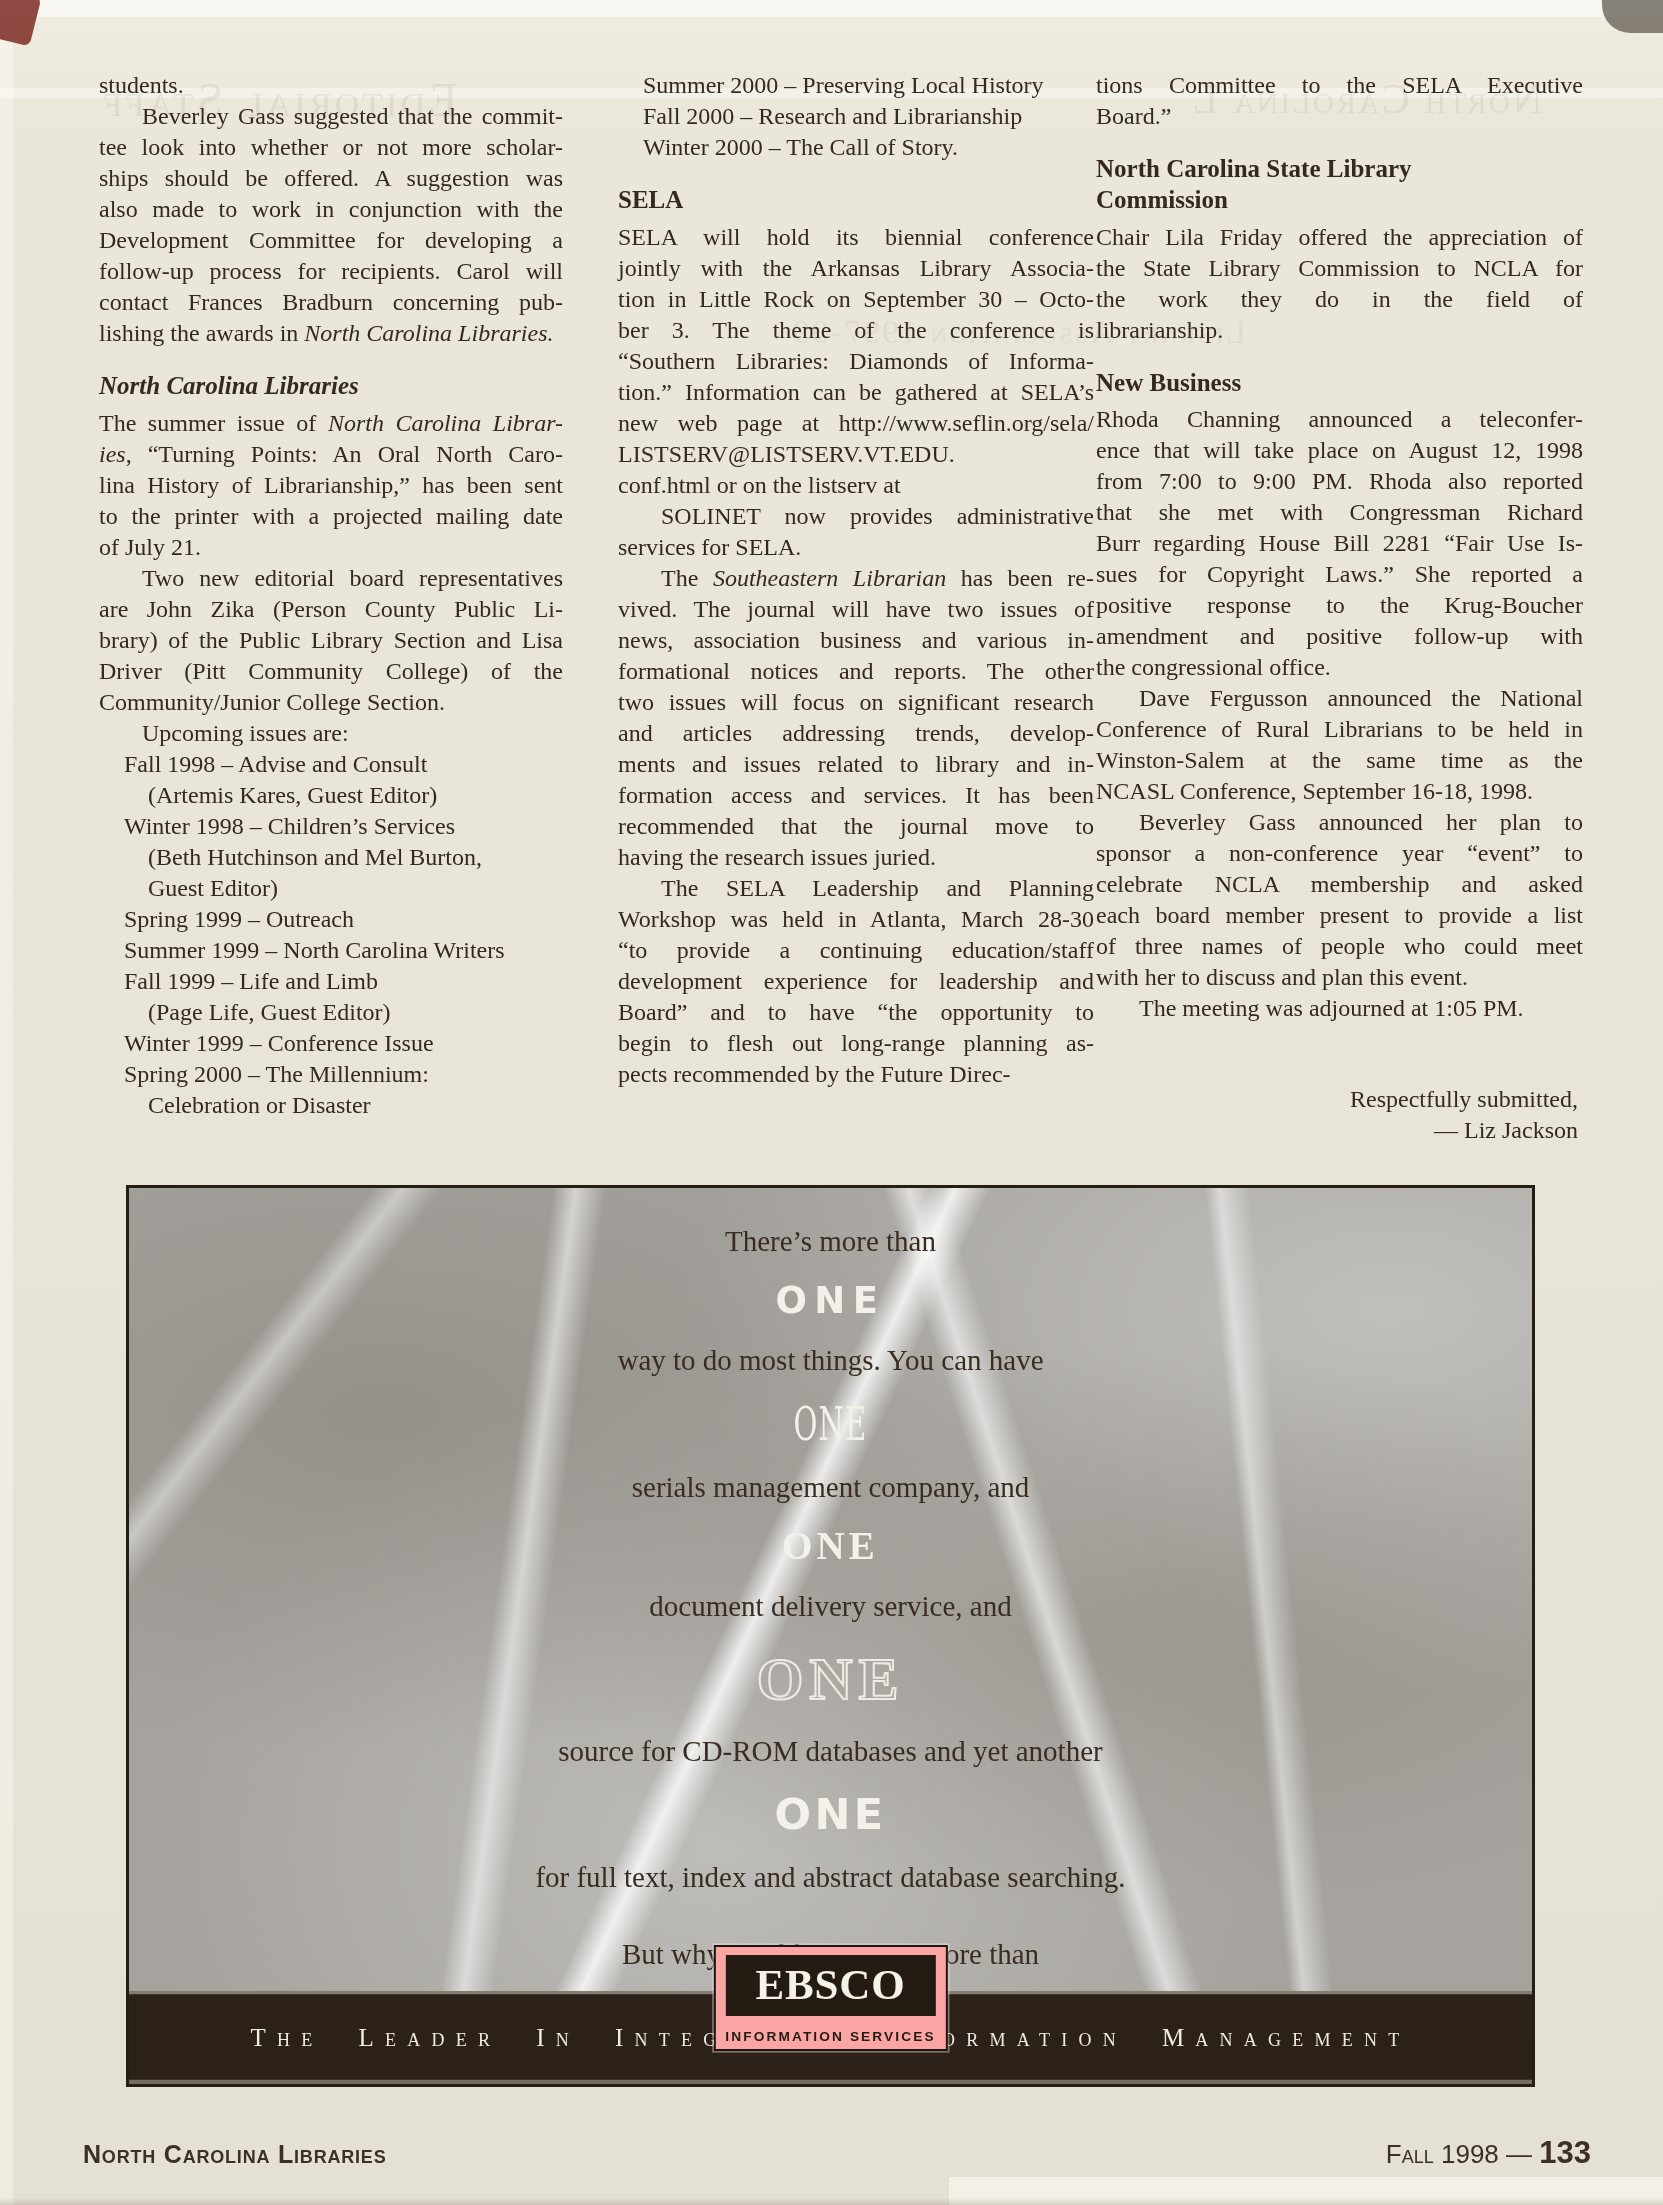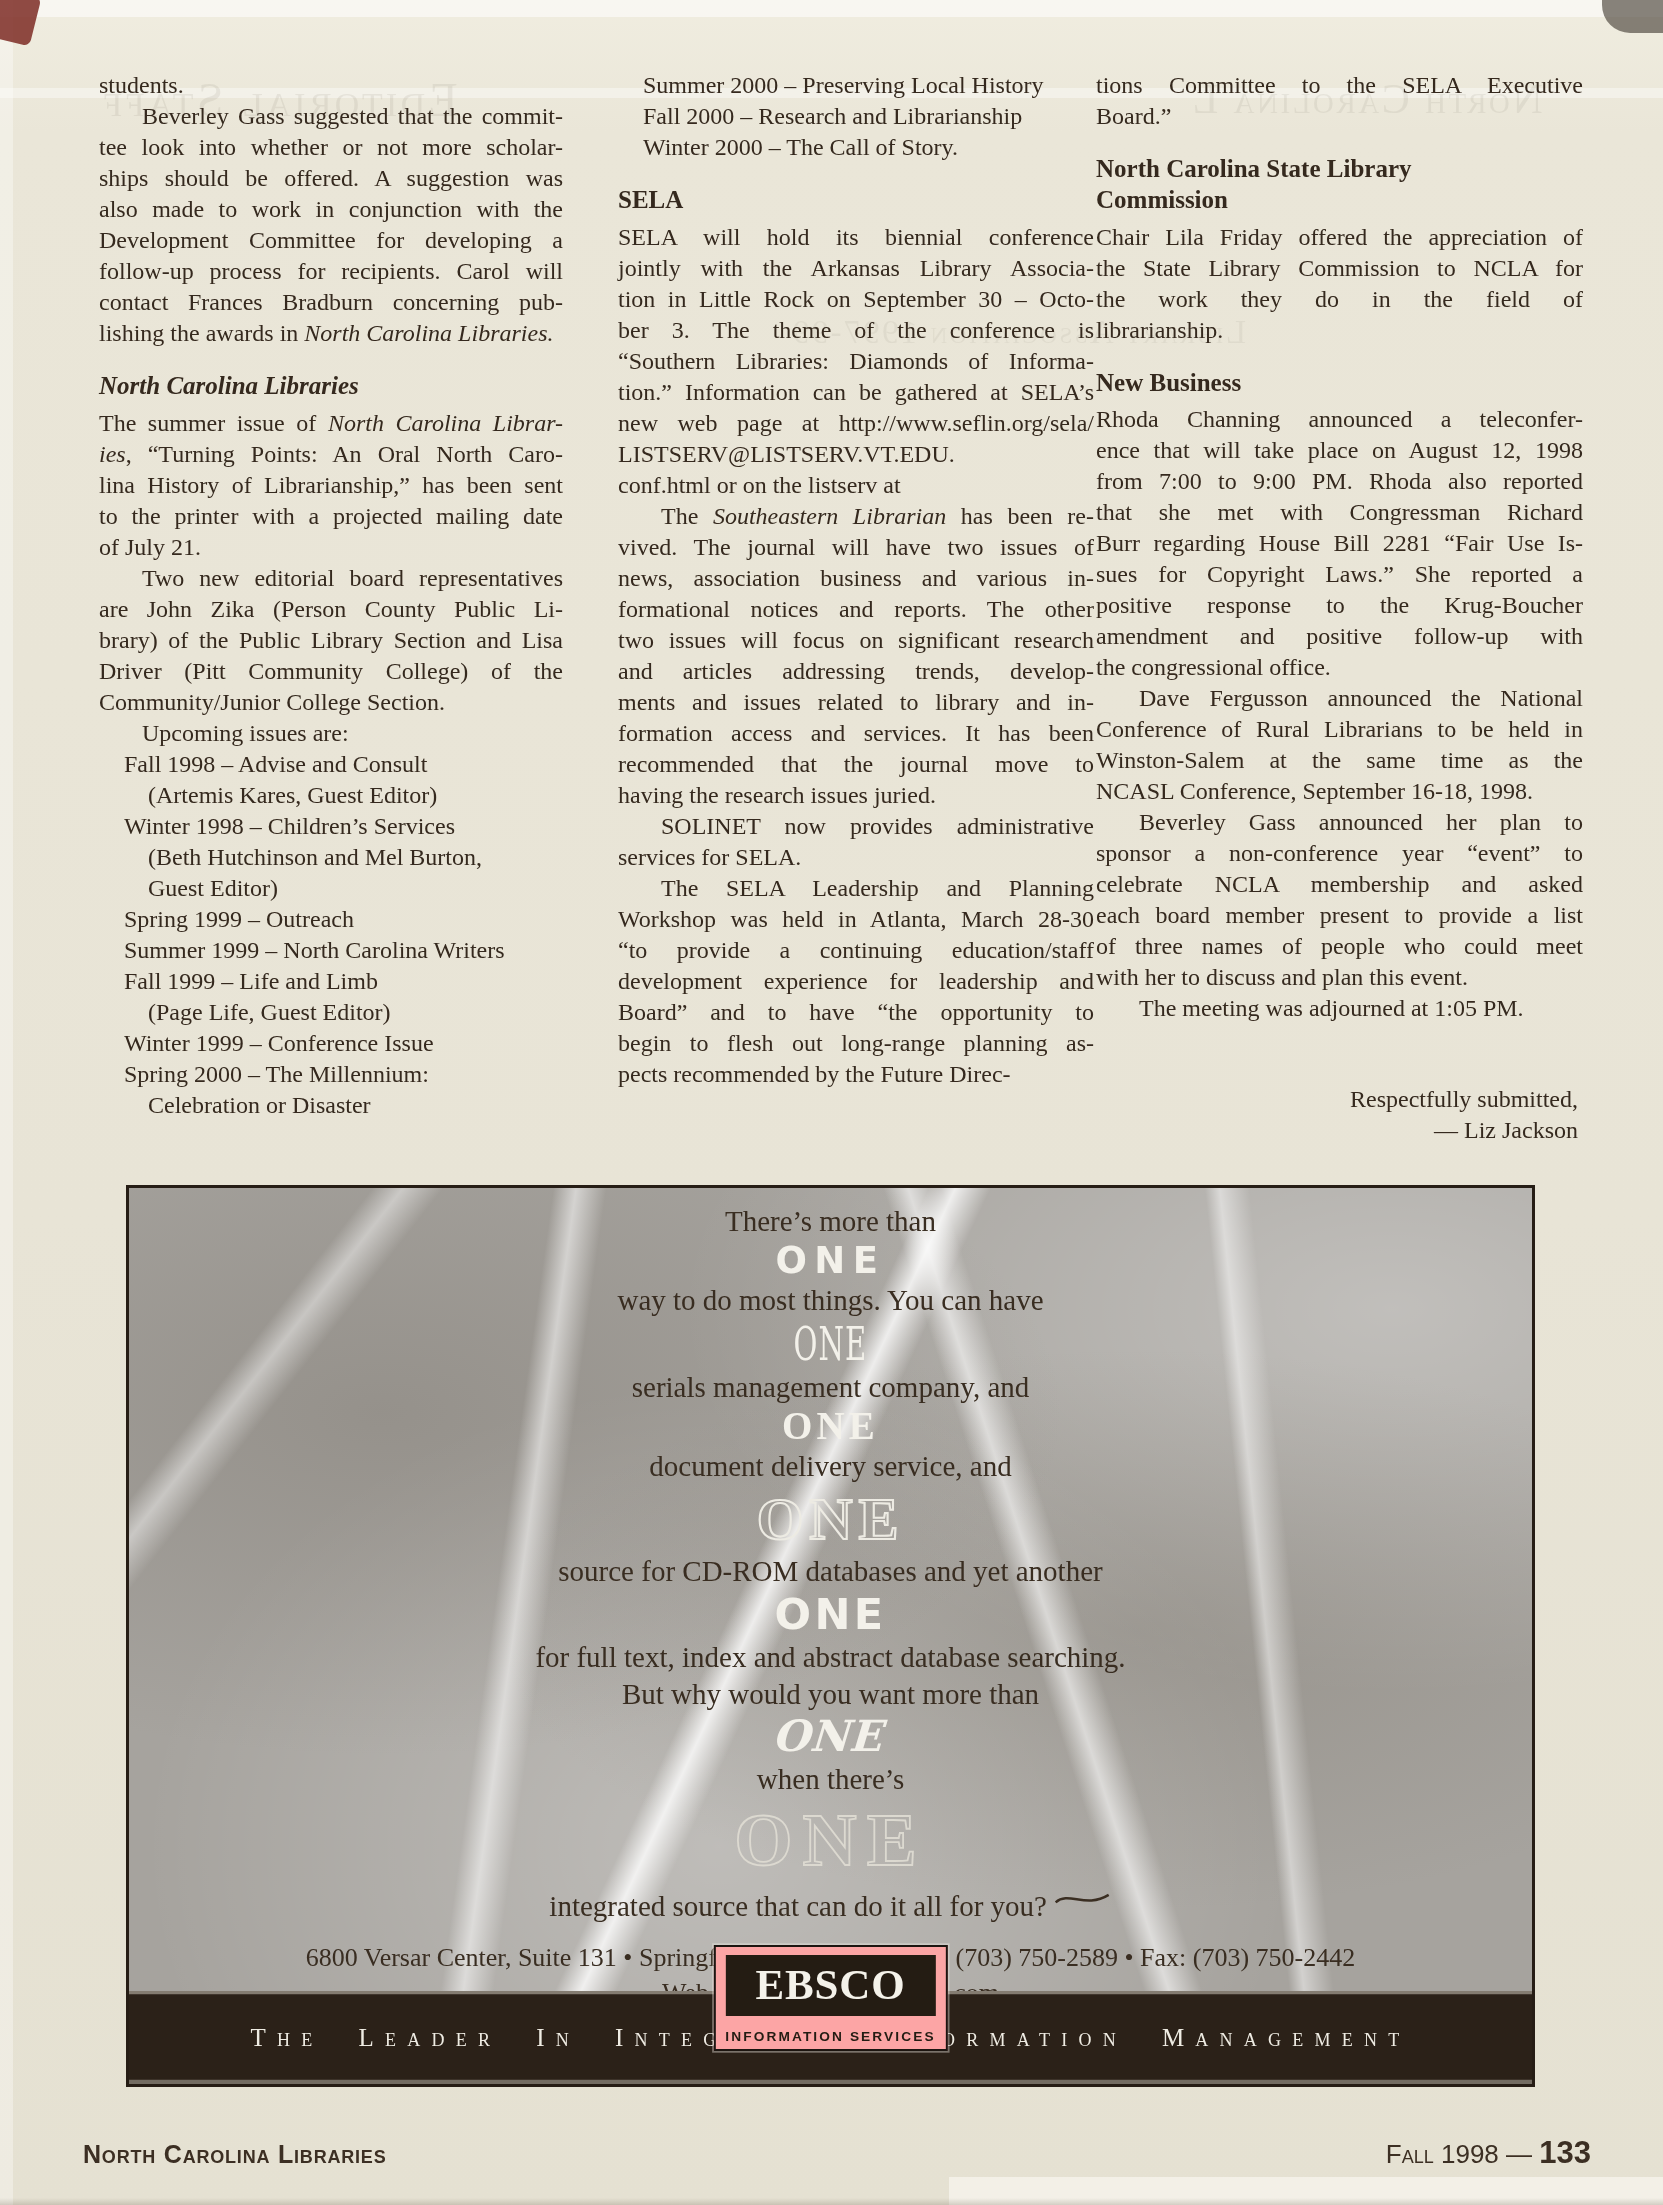--- a/index.html
+++ b/index.html
@@ -44,21 +44,21 @@
       background-image:
         linear-gradient(115deg, transparent 45%, rgba(255,255,255,.8) 46.5%, transparent 48.5%),
         linear-gradient(98deg, transparent 28%, rgba(255,255,255,.55) 29.5%, transparent 31.5%),
         linear-gradient(72deg, transparent 61%, rgba(255,255,255,.6) 62.5%, transparent 64.5%),
         linear-gradient(128deg, transparent 12%, rgba(255,255,255,.45) 13.5%, transparent 15.5%),
         linear-gradient(84deg, transparent 78%, rgba(255,255,255,.5) 79%, transparent 81%),
         radial-gradient(ellipse at 18% 28%, rgba(118,112,104,.35), transparent 42%),
         radial-gradient(ellipse at 72% 55%, rgba(122,116,106,.3), transparent 45%),
         radial-gradient(ellipse at 42% 82%, rgba(255,255,255,.28), transparent 50%),
         radial-gradient(ellipse at 90% 15%, rgba(255,255,255,.3), transparent 40%);}
-  .ad-line{font-size:29px;color:#392d21;margin:2px 0;}
+  .ad-line{font-size:29px;color:#392d21;margin:22px 0;}
   .one{color:#f3f1ea;font-weight:bold;line-height:1.05;}
   .one-a{font-family:"DejaVu Sans",sans-serif;font-size:37px;letter-spacing:7.5px;margin:1.7px 0;}
   .one-b{font-family:"DejaVu Serif",serif;font-size:47px;font-weight:400;transform:scaleX(.62);letter-spacing:1.7px;margin:0;}
   .one-c{font-family:"Liberation Serif",serif;font-size:39px;letter-spacing:4.2px;margin:0.8px 0;}
   .one-d{font-family:"Liberation Serif",serif;font-size:60px;color:transparent;
          -webkit-text-stroke:2.1px #edebe3;letter-spacing:5.8px;margin:2.5px 0;}
   .one-e{font-family:"DejaVu Sans",sans-serif;font-size:43px;font-weight:800;letter-spacing:3.3px;margin:1.7px 0;}
   .one-f{font-family:"DejaVu Serif",serif;font-size:43px;font-style:italic;transform:skewX(-6deg);margin:1.7px 0;}
   .one-g{font-family:"Liberation Serif",serif;font-size:75px;color:transparent;
          -webkit-text-stroke:1.8px #dcd9d0;letter-spacing:10px;margin:3.3px 0 6.7px 0;}
@@ -163,34 +163,34 @@
           <div>jointly with the Arkansas Library Associa-</div>
           <div>tion in Little Rock on September 30 – Octo-</div>
           <div>ber 3. The theme of the conference is</div>
           <div>“Southern Libraries: Diamonds of Informa-</div>
           <div>tion.” Information can be gathered at SELA’s</div>
           <div>new web page at http://www.seflin.org/sela/</div>
           <div>LISTSERV@LISTSERV.VT.EDU.</div>
           <div>conf.html or on the listserv at</div>
         </div>
       <div class="para indent">
+          <div>SOLINET now provides administrative</div>
+          <div>services for SELA.</div>
+        </div>
+      <div class="para indent">
           <div>The <em>Southeastern Librarian</em> has been re-</div>
           <div>vived. The journal will have two issues of</div>
           <div>news, association business and various in-</div>
           <div>formational notices and reports. The other</div>
           <div>two issues will focus on significant research</div>
           <div>and articles addressing trends, develop-</div>
           <div>ments and issues related to library and in-</div>
           <div>formation access and services. It has been</div>
           <div>recommended that the journal move to</div>
           <div>having the research issues juried.</div>
-        </div>
-      <div class="para indent">
-          <div>SOLINET now provides administrative</div>
-          <div>services for SELA.</div>
         </div>
       <div class="para indent">
           <div>The SELA Leadership and Planning</div>
           <div>Workshop was held in Atlanta, March 28-30</div>
           <div>“to provide a continuing education/staff</div>
           <div>development experience for leadership and</div>
           <div>Board” and to have “the opportunity to</div>
           <div>begin to flesh out long-range planning as-</div>
           <div>pects recommended by the Future Direc-</div>
         </div>

